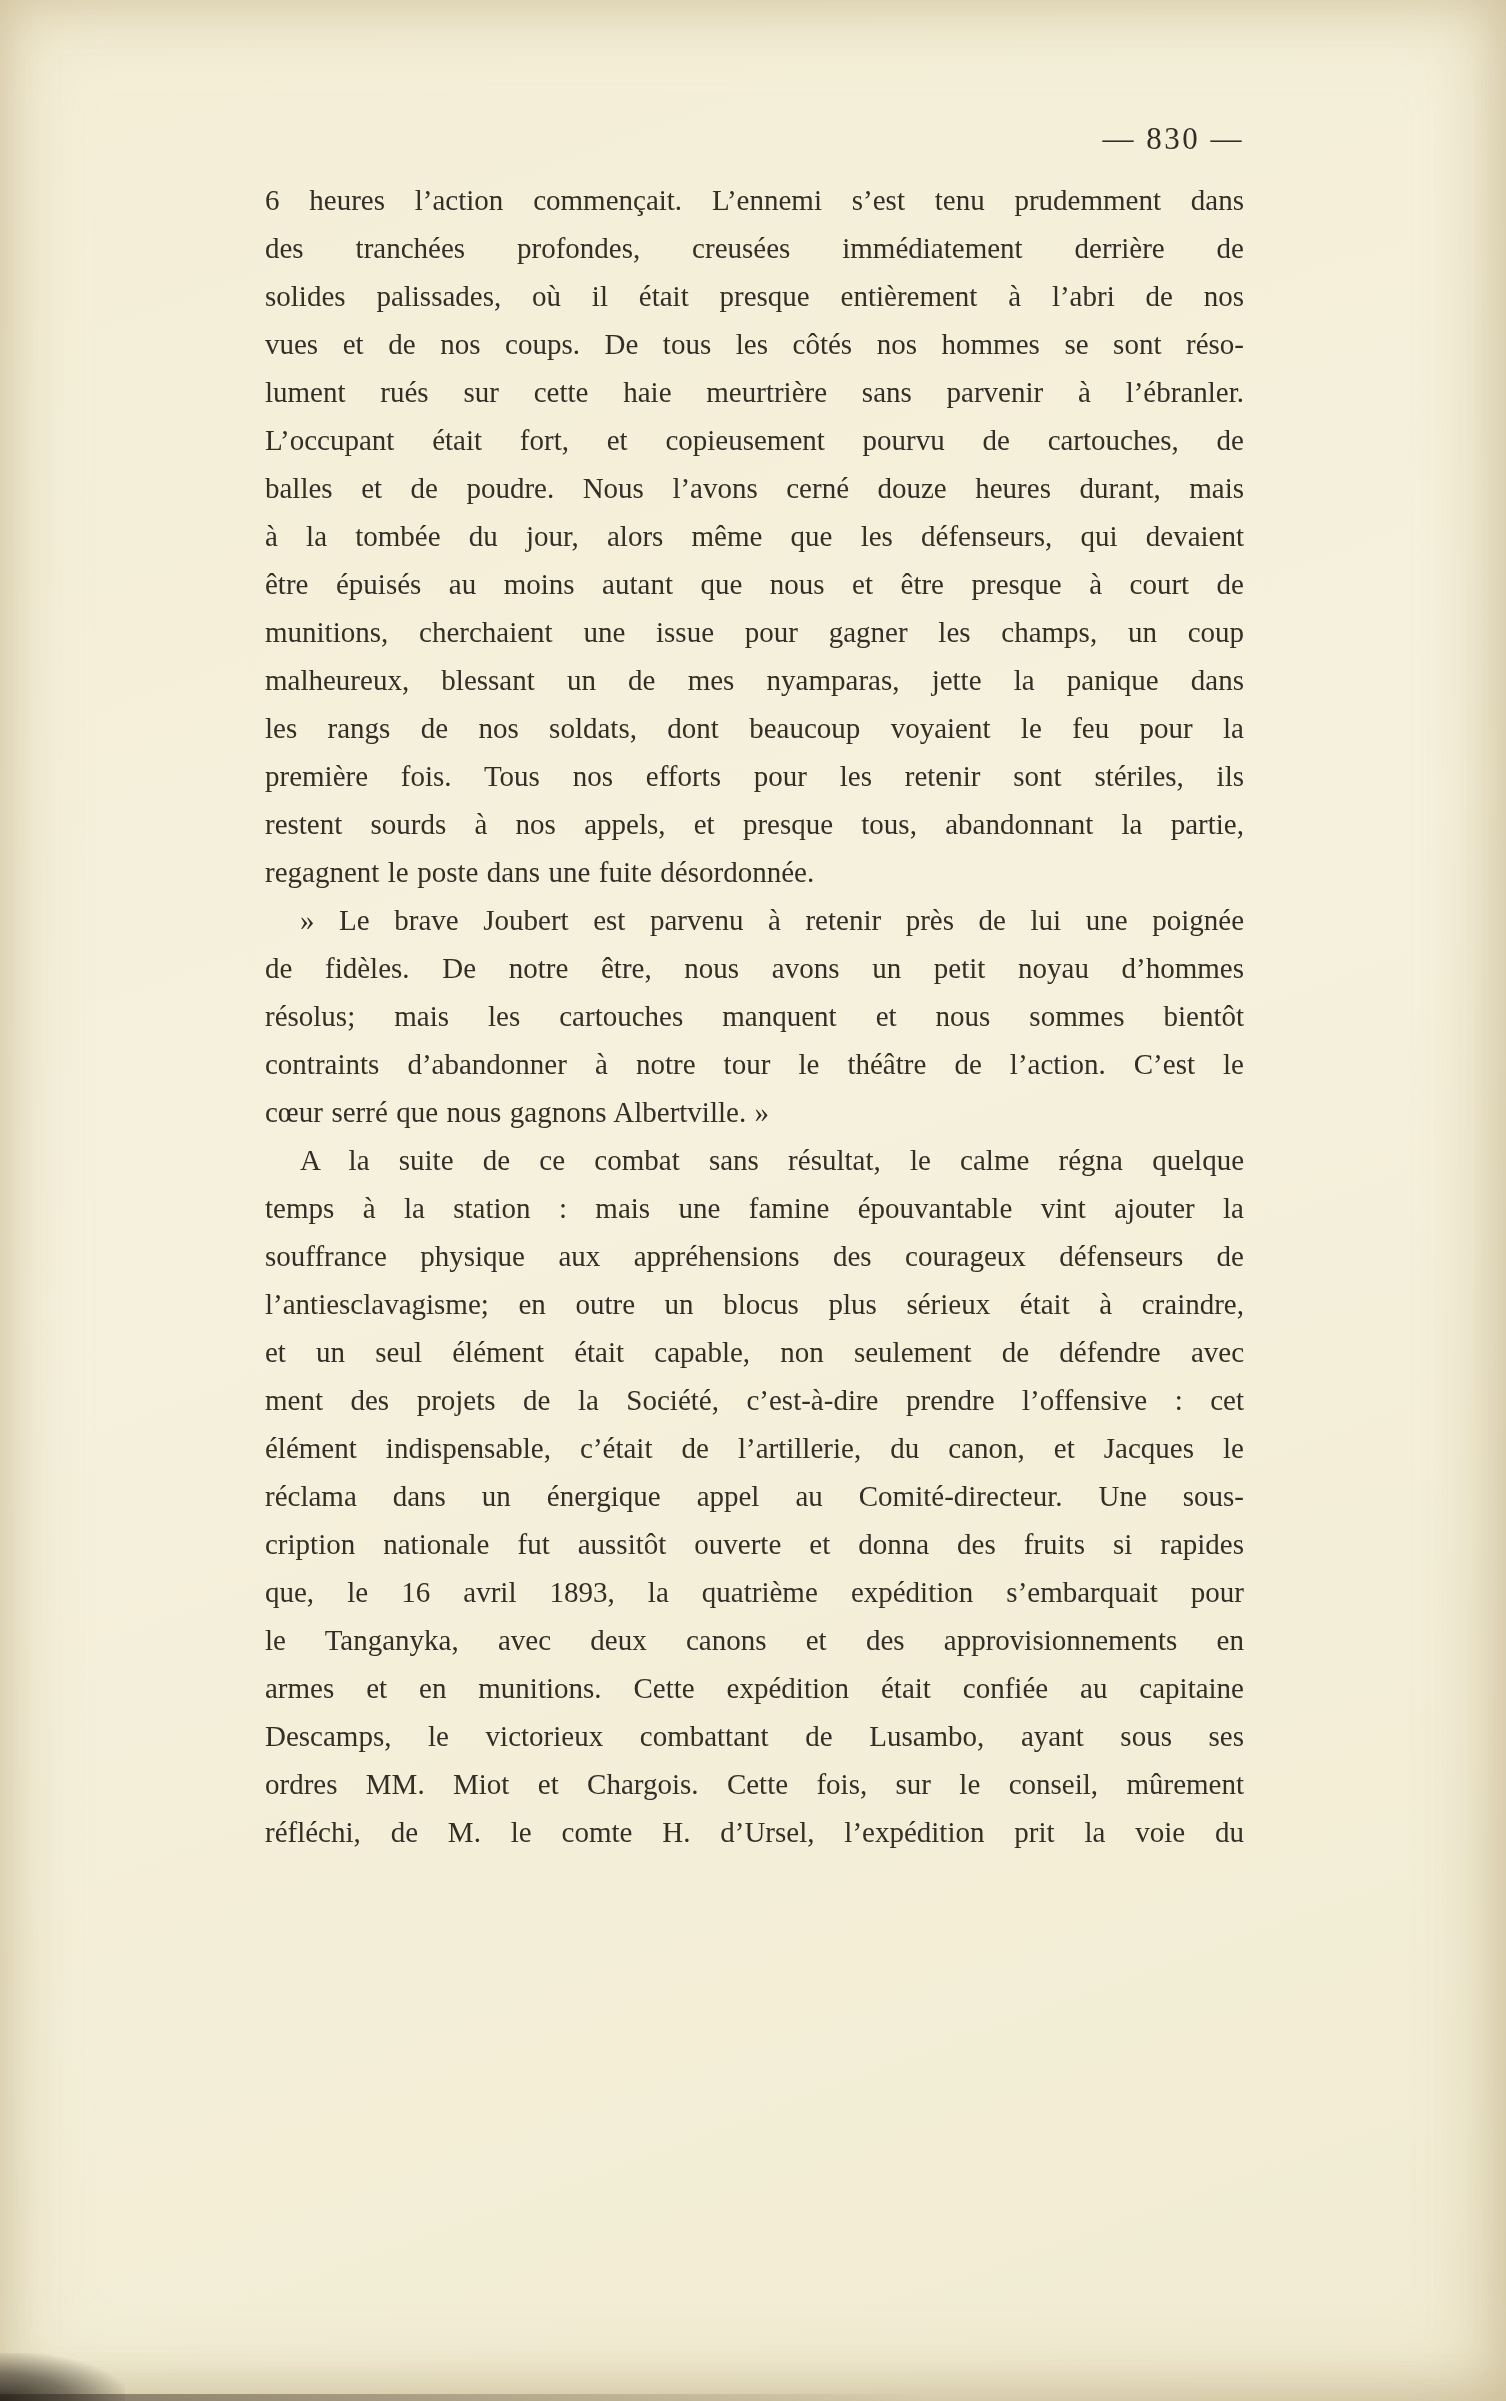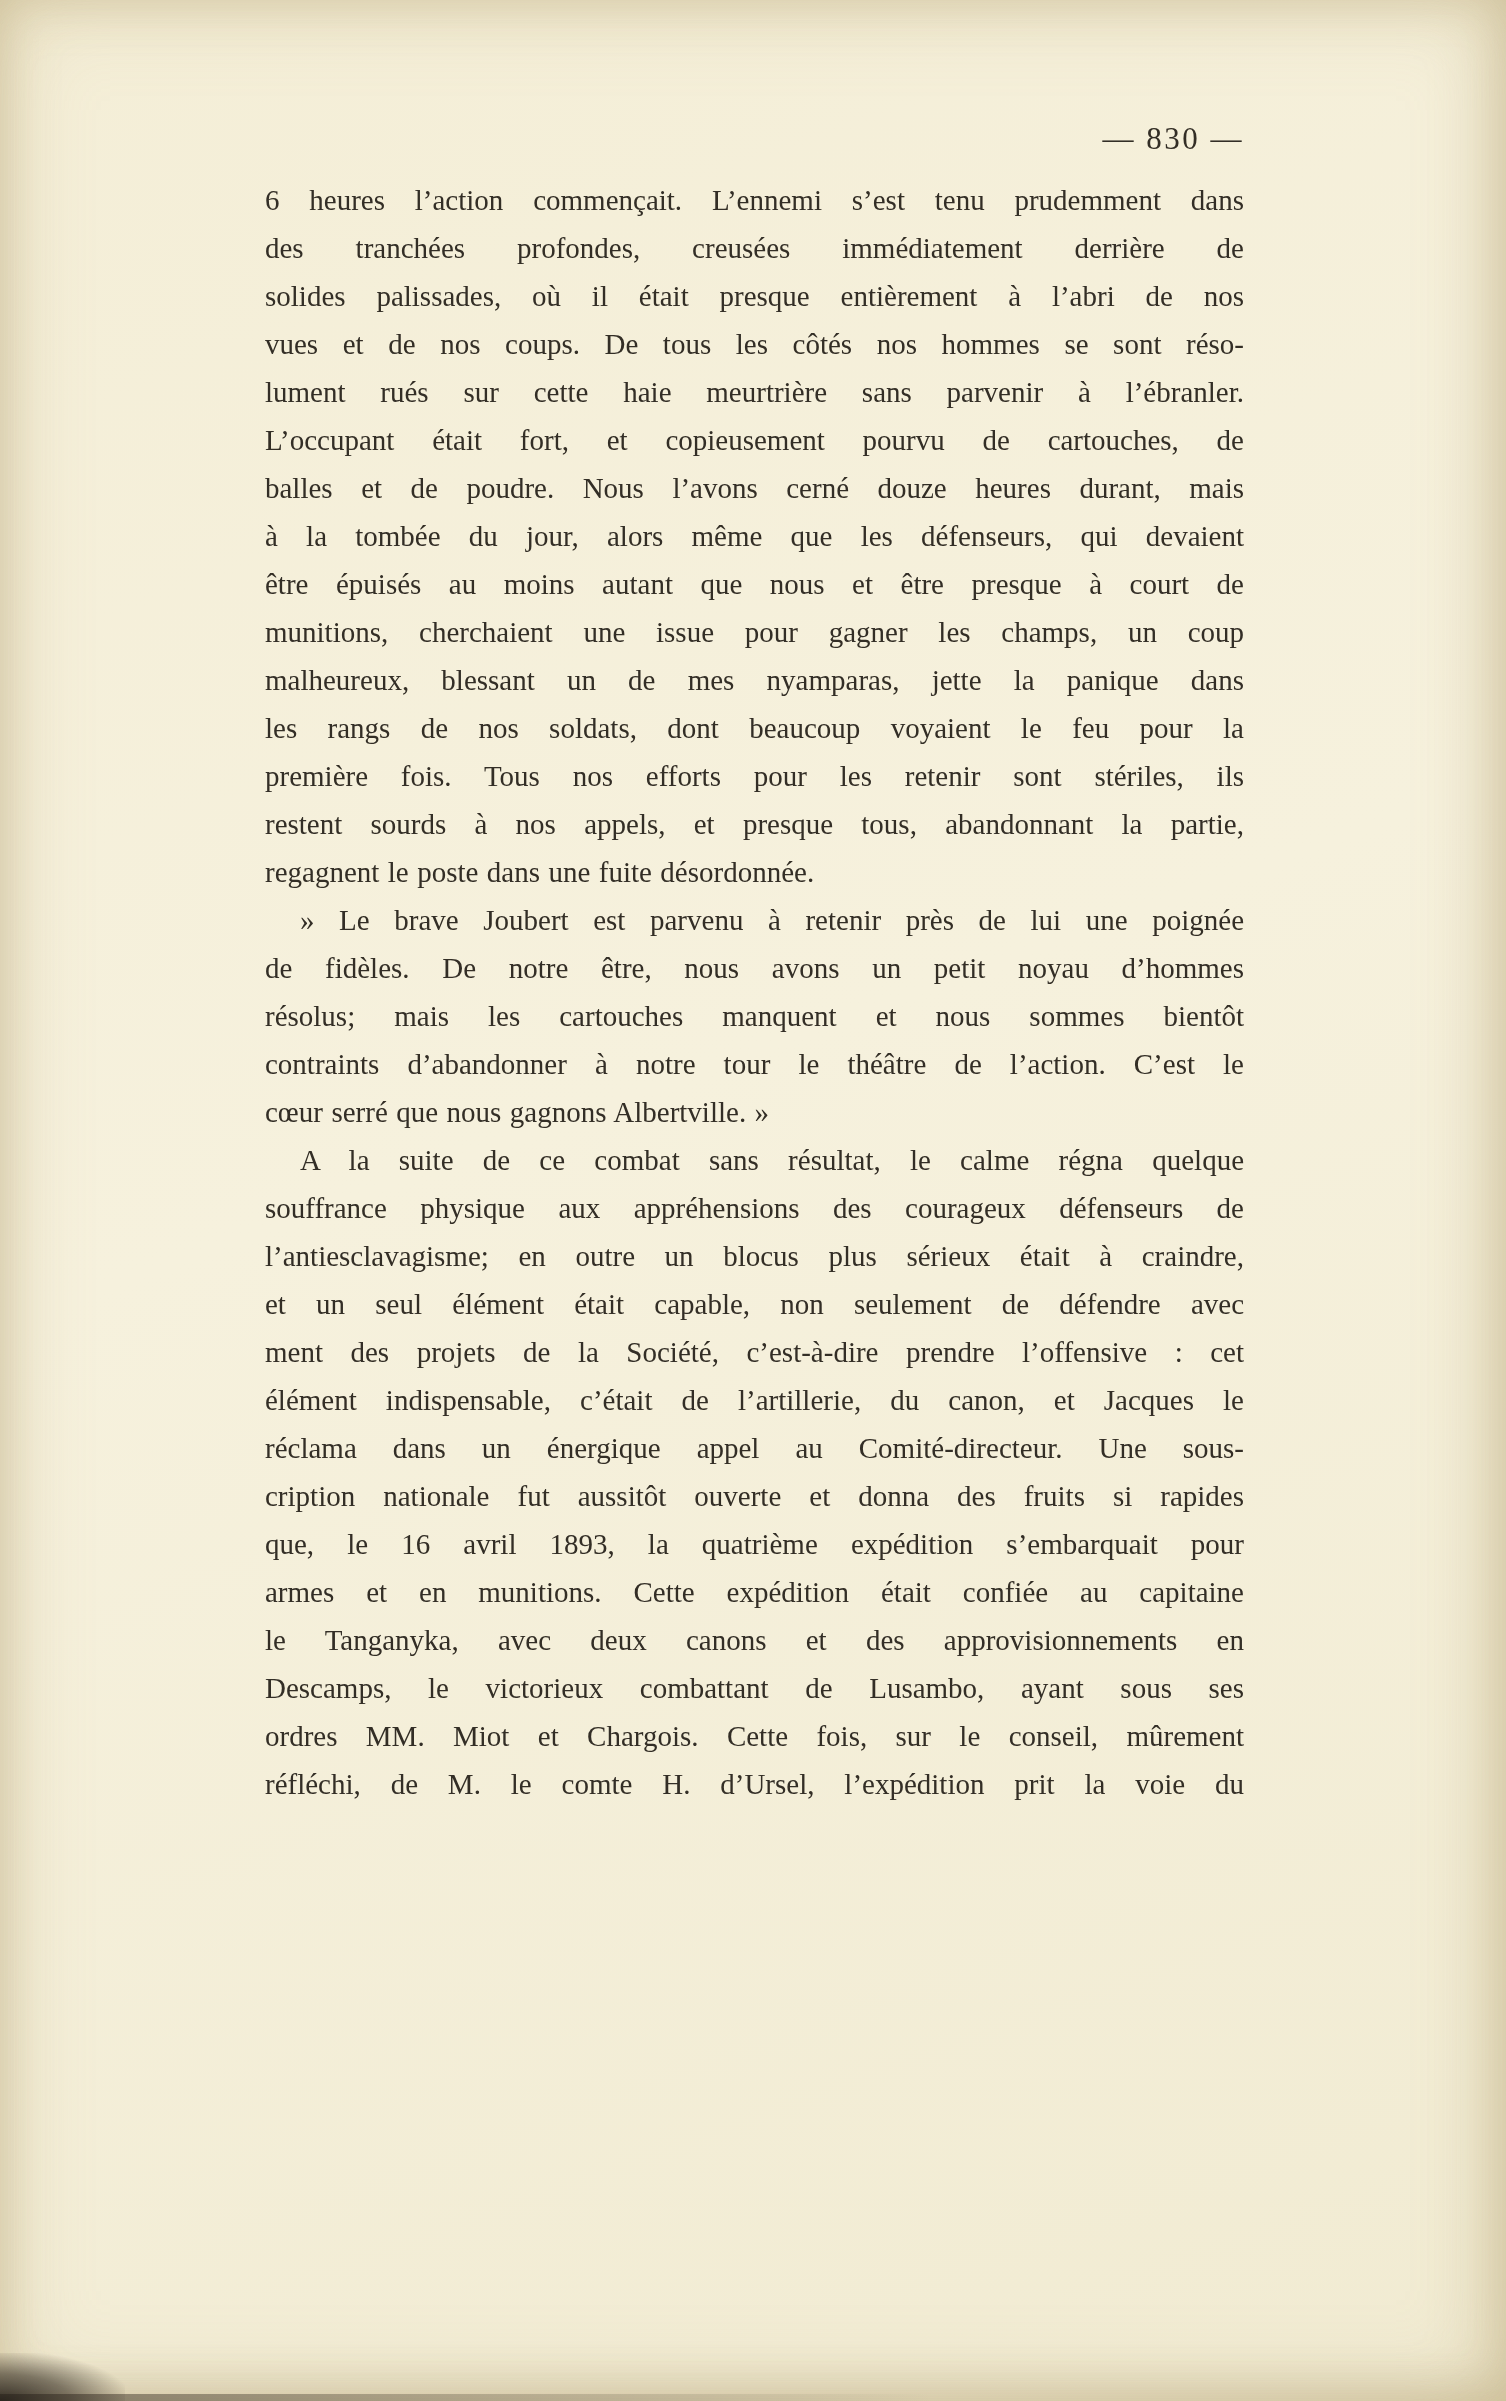--- a/index.html
+++ b/index.html
@@ -108,30 +108,31 @@
     <p class="para">
       <span class="line indent">» Le brave Joubert est parvenu à retenir près de lui une poignée</span>
       <span class="line">de fidèles. De notre être, nous avons un petit noyau d’hommes</span>
       <span class="line">résolus; mais les cartouches manquent et nous sommes bientôt</span>
       <span class="line">contraints d’abandonner à notre tour le théâtre de l’action. C’est le</span>
       <span class="line last">cœur serré que nous gagnons Albertville. »</span>
     </p>
 
     <p class="para">
       <span class="line indent">A la suite de ce combat sans résultat, le calme régna quelque</span>
+      <span class="line">temps à la station : mais une famine épouvantable vint ajouter la</span>
       <span class="line">souffrance physique aux appréhensions des courageux défenseurs de</span>
       <span class="line">l’antiesclavagisme; en outre un blocus plus sérieux était à craindre,</span>
       <span class="line">et un seul élément était capable, non seulement de défendre avec</span>
       <span class="line">ment des projets de la Société, c’est-à-dire prendre l’offensive : cet</span>
       <span class="line">élément indispensable, c’était de l’artillerie, du canon, et Jacques le</span>
       <span class="line">réclama dans un énergique appel au Comité-directeur. Une sous-</span>
       <span class="line">cription nationale fut aussitôt ouverte et donna des fruits si rapides</span>
       <span class="line">que, le 16 avril 1893, la quatrième expédition s’embarquait pour</span>
+      <span class="line">le Tanganyka, avec deux canons et des approvisionnements en</span>
       <span class="line">armes et en munitions. Cette expédition était confiée au capitaine</span>
-      <span class="line">le Tanganyka, avec deux canons et des approvisionnements en</span>
       <span class="line">Descamps, le victorieux combattant de Lusambo, ayant sous ses</span>
       <span class="line">ordres MM. Miot et Chargois. Cette fois, sur le conseil, mûrement</span>
       <span class="line">réfléchi, de M. le comte H. d’Ursel, l’expédition prit la voie du</span>
     </p>
 
   </div>
 
   <div class="artifact-bottom-line"></div>
   <div class="artifact-corner"></div>
 

